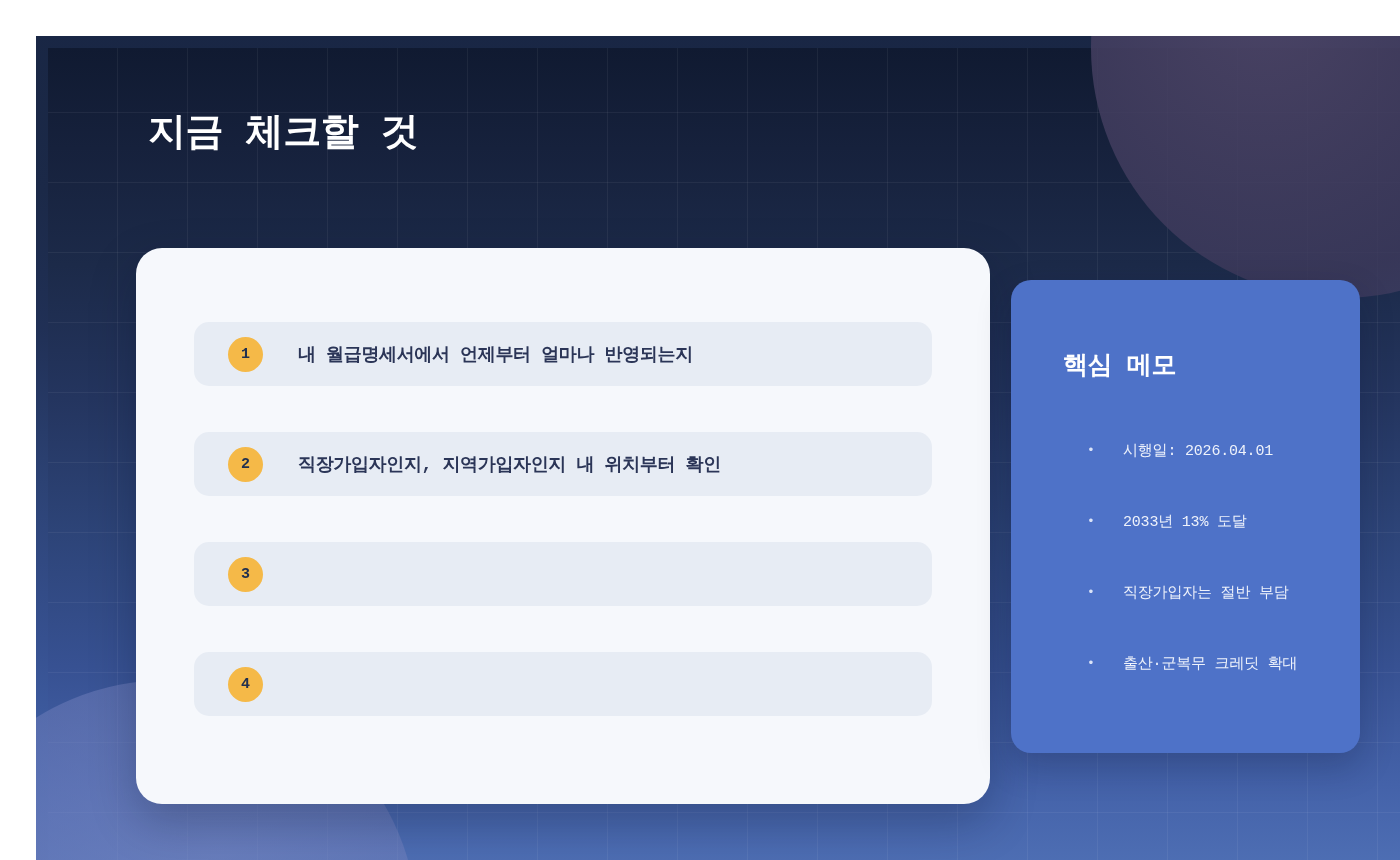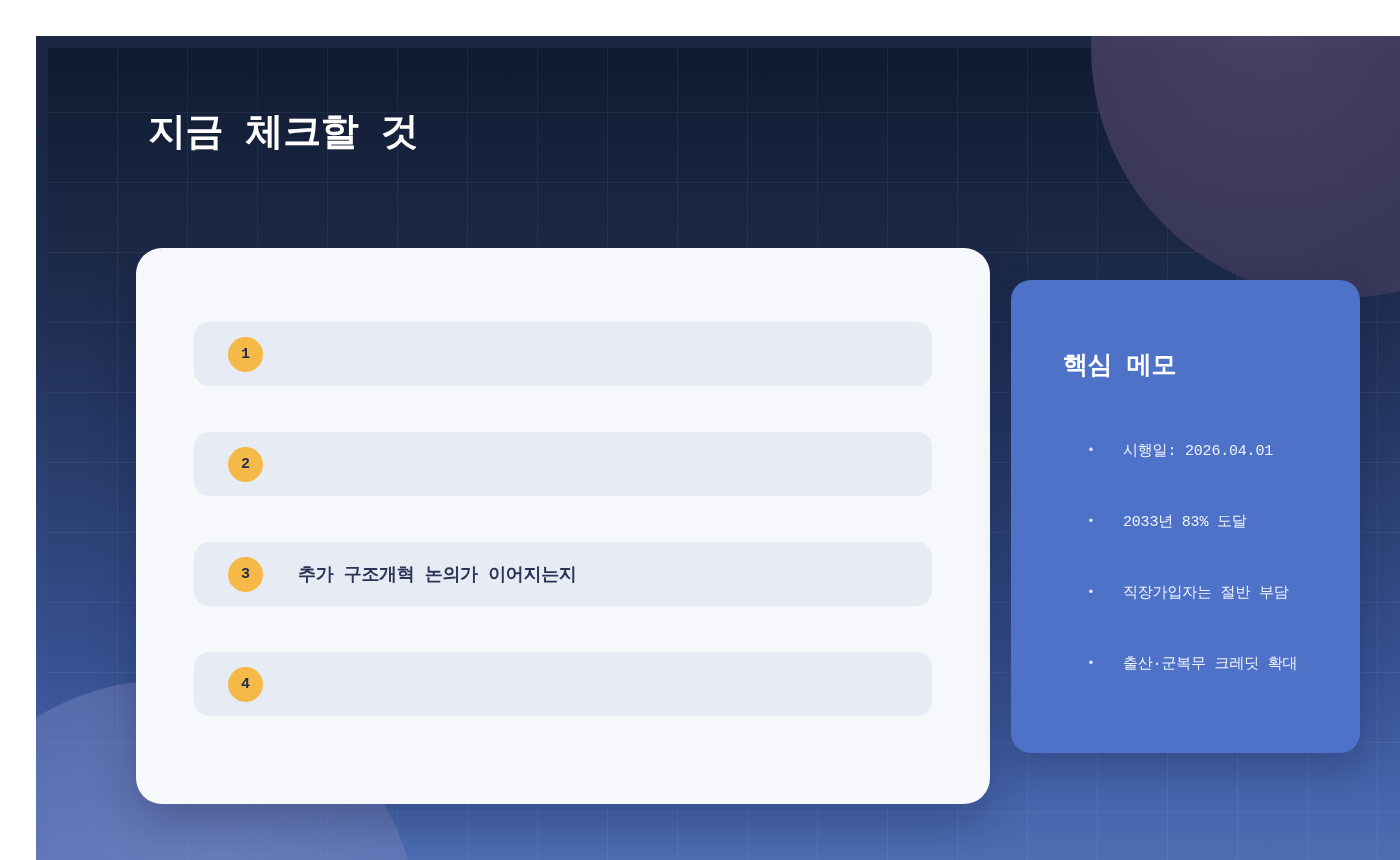--- a/index.html
+++ b/index.html
@@ -147,49 +147,50 @@
   <div class="blob" id="blob-bl"></div>
 
   <div id="header">
     <div id="page-title">지금 체크할 것</div>
   </div>
 
   <div id="checklist-card">
 
     <div class="check-row">
       <div class="row-badge">1</div>
+      <div class="row-text">내 월급명세서에서 언제부터 얼마나 반영되는지</div>
     </div>
 
     <div class="check-row">
       <div class="row-badge">2</div>
+      <div class="row-text">직장가입자인지, 지역가입자인지 내 위치부터 확인</div>
     </div>
 
     <div class="check-row">
       <div class="row-badge">3</div>
-      <div class="row-text">추가 구조개혁 논의가 이어지는지</div>
     </div>
 
     <div class="check-row">
       <div class="row-badge">4</div>
     </div>
 
   </div>
 
   <div id="memo-card">
     <div id="memo-title">핵심 메모</div>
     <div id="memo-list">
 
       <div class="memo-item">
         <span class="memo-bullet">•</span>
         <span class="memo-text">시행일: 2026.04.01</span>
       </div>
 
       <div class="memo-item">
         <span class="memo-bullet">•</span>
-        <span class="memo-text">2033년 83% 도달</span>
+        <span class="memo-text">2033년 13% 도달</span>
       </div>
 
       <div class="memo-item">
         <span class="memo-bullet">•</span>
         <span class="memo-text">직장가입자는 절반 부담</span>
       </div>
 
       <div class="memo-item">
         <span class="memo-bullet">•</span>
         <span class="memo-text">출산·군복무 크레딧 확대</span>

